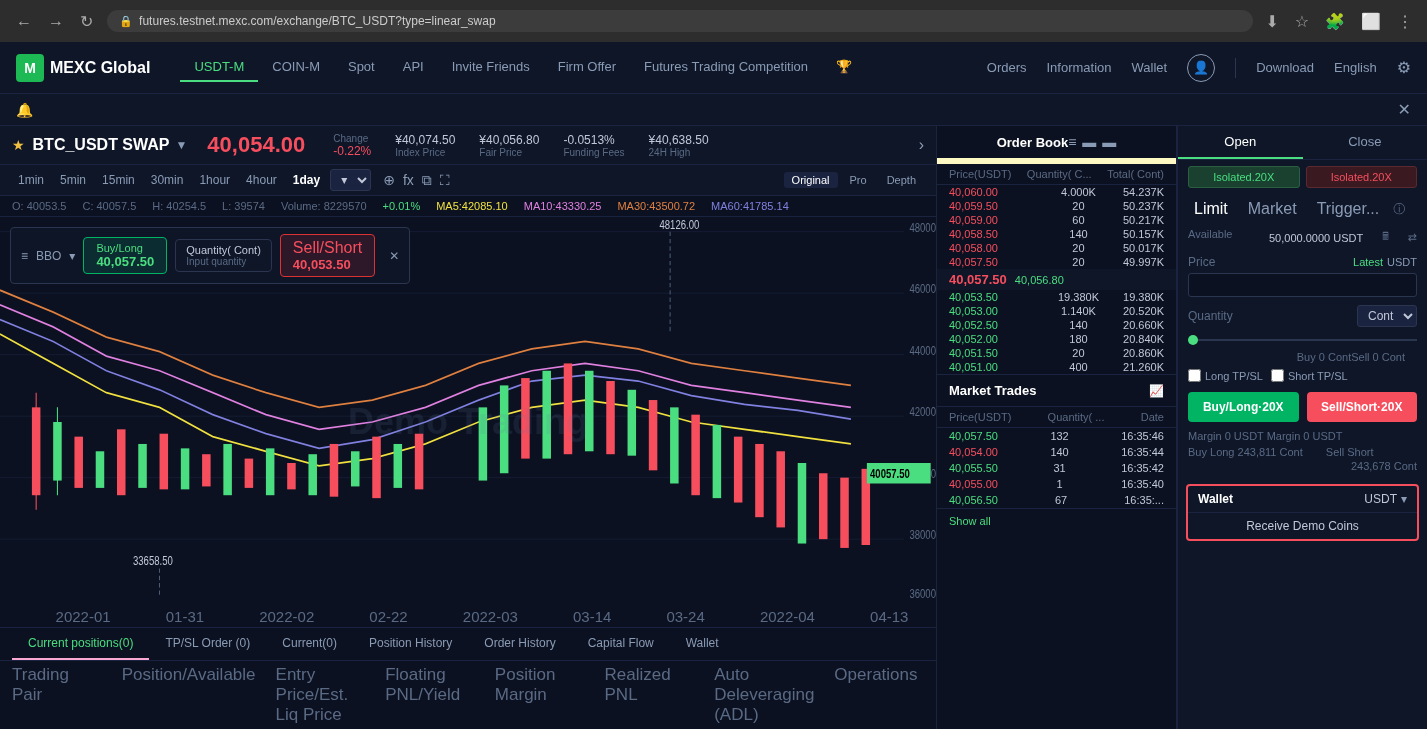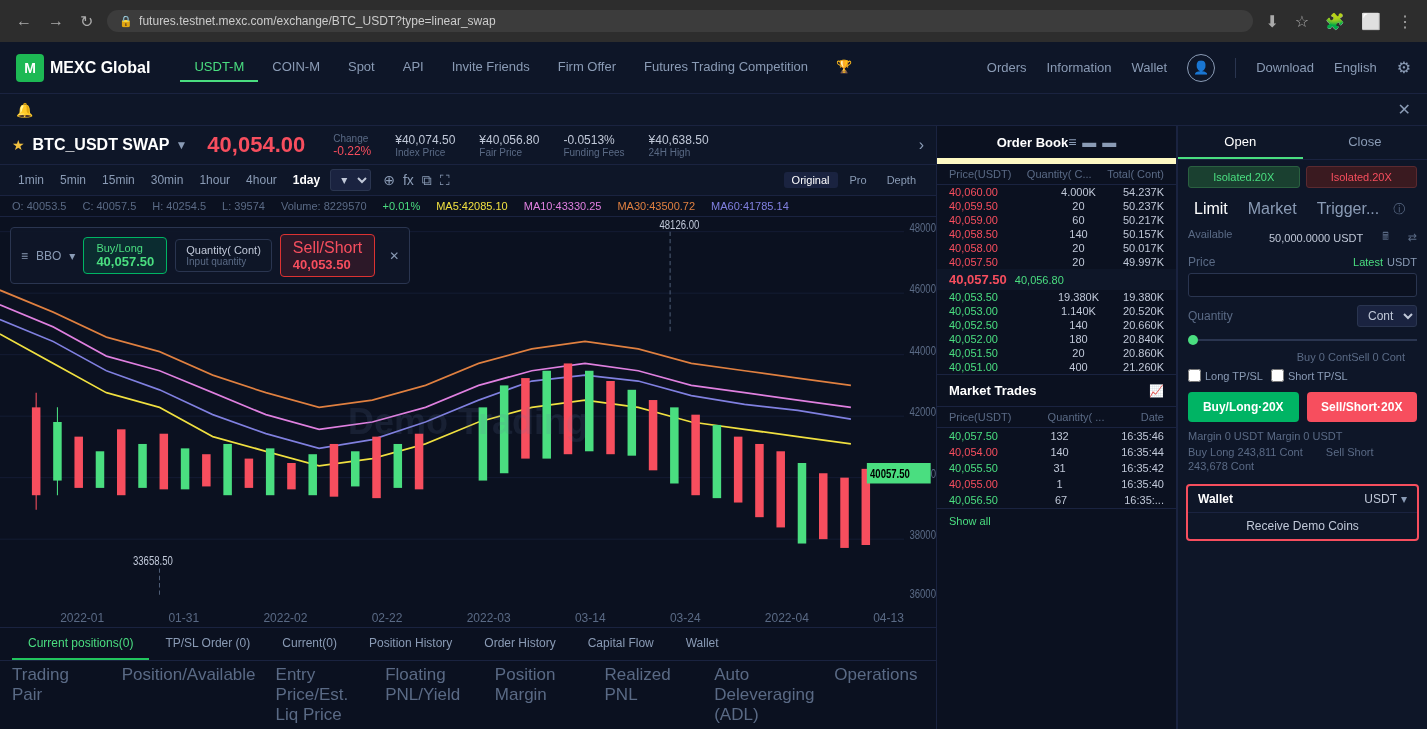--- a/index.html
+++ b/index.html
@@ -80,21 +80,21 @@
 
     
     .demo-watermark { position: absolute; top: 50%; left: 50%; transform: translate(-50%, -50%); color: rgba(100,120,160,0.15); font-size: 36px; font-weight: bold; pointer-events: none; }
 
     
     .chart-svg { width: 100%; height: 100%; }
 
     
     .bottom-tabs { background: #0b1120; border-top: 1px solid #1a2340; padding: 0 12px; display: flex; align-items: center; gap: 0; }
     .bottom-tab { padding: 8px 16px; color: #8a9bb5; cursor: pointer; font-size: 12px; border-bottom: 2px solid transparent; }
-    .bottom-tab.active { color: #4ade80; border-bottom: 2px solid #22c55e; }
+    .bottom-tab.active { color: #4ade80; border-bottom: 2px solid #f9a8d4; }
 
     
     .table-header { background: #0b1120; padding: 4px 12px; display: flex; gap: 20px; border-top: 1px solid #1a2340; }
     .table-col { color: #5a6a85; font-size: 17px; flex: 1; }
 
     
     .right-panels { display: flex; width: 490px; }
 
     
     .order-book { width: 240px; background: #0b1120; border-right: 1px solid #1a2340; display: flex; flex-direction: column; }
@@ -172,21 +172,21 @@
 
     
     .wallet-section { border: 2px solid #f74e5e; border-radius: 4px; margin: 8px; padding: 0; }
     .wallet-header { display: flex; justify-content: space-between; align-items: center; padding: 6px 10px; border-bottom: 1px solid #1a2340; }
     .wallet-title { color: #fff; font-size: 12px; font-weight: bold; }
     .wallet-currency { display: flex; align-items: center; gap: 4px; color: #c0c8d8; font-size: 12px; }
     .wallet-arrow { color: #8a9bb5; }
     .wallet-action { padding: 6px 10px; text-align: center; color: #c0c8d8; font-size: 12px; cursor: pointer; }
 
     
-    .chart-dates { position: absolute; bottom: 2px; left: 0; right: 0; display: flex; justify-content: space-around; font-size: 12px; color: #5a6a85; padding-left: 28px; }
+    .chart-dates { position: absolute; bottom: 2px; left: 0; right: 0; display: flex; justify-content: space-around; font-size: 15px; color: #5a6a85; padding-left: 28px; }
   </style>
 </head>
 <body>
 
 <div class="browser-bar">
   <div class="browser-nav-btns">
     <button class="browser-nav-btn">←</button>
     <button class="browser-nav-btn">→</button>
     <button class="browser-nav-btn">↻</button>
   </div>
@@ -643,21 +643,21 @@
           <span>Margin </span>
           <span>0 USDT</span>
           <span> Margin</span>
           <span>0 USDT</span>
         </div>
       </div>
       <div style="padding: 2px 10px; font-size:11px; color:#5a6a85;">
         <span>Buy Long 243,811 Cont</span>
         <span style="margin-left:20px;">Sell Short</span>
       </div>
-      <div style="padding: 0 10px 4px 10px; font-size:11px; color:#5a6a85; display:flex; justify-content: flex-start;">
+      <div style="padding: 0 10px 4px 10px; font-size:11px; color:#5a6a85; display:flex; justify-content: flex-end;">
         <span>243,678 Cont</span>
       </div>
 
       <div class="wallet-section">
         <div class="wallet-header">
           <span class="wallet-title">Wallet</span>
           <div class="wallet-currency">
             <span>USDT</span>
             <span class="wallet-arrow">▾</span>
           </div>

